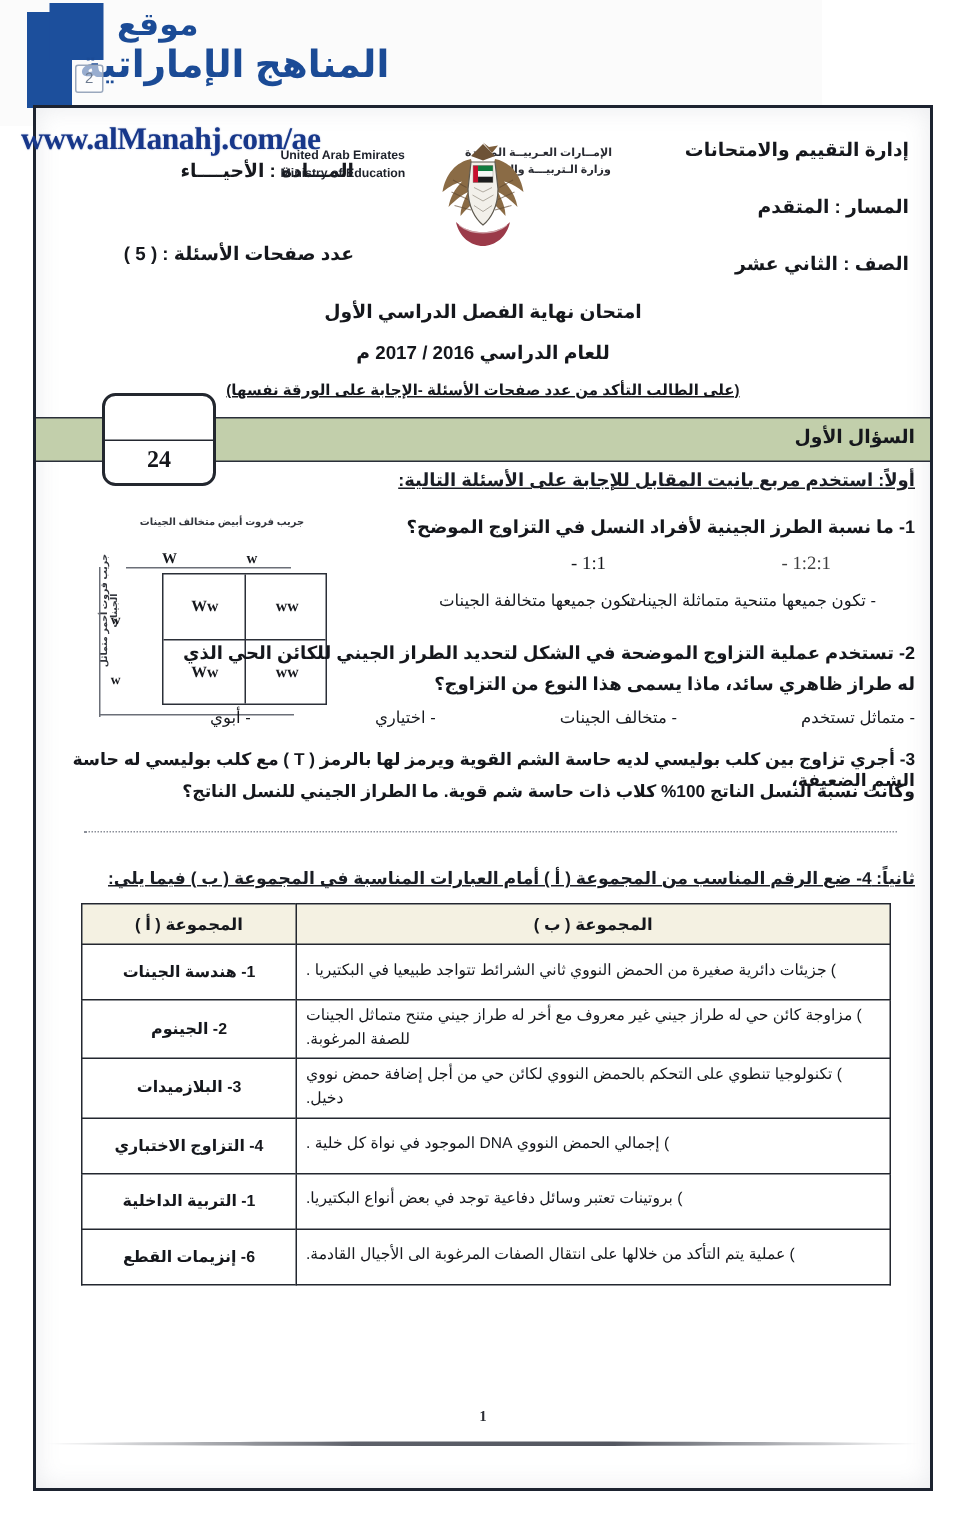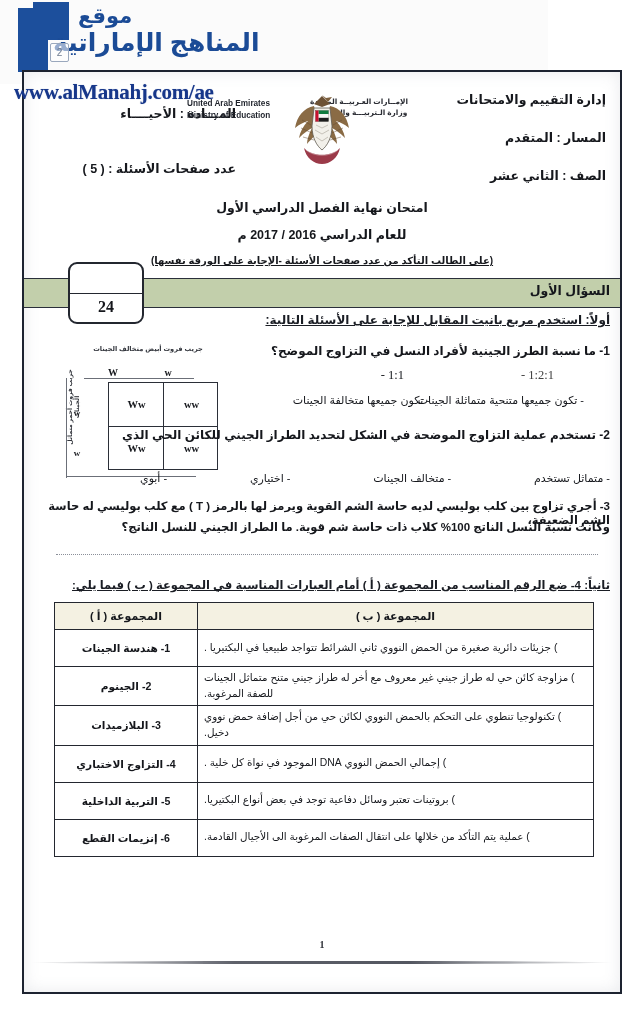--- a/index.html
+++ b/index.html
@@ -604,20 +604,21 @@
         <div class="vline"></div>
         <div class="hline"></div>
         <div class="pn-cell p00">Ww</div>
         <div class="pn-cell p01">ww</div>
         <div class="pn-cell p10">Ww</div>
         <div class="pn-cell p11">ww</div>
       </div>
     </div>
 
     <div class="q2-l1">2- تستخدم عملية التزاوج الموضحة في الشكل لتحديد الطراز الجيني للكائن الحي الذي</div>
+    <div class="q2-l2">له طراز ظاهري سائد، ماذا يسمى هذا النوع من التزاوج؟</div>
     <div class="q2-opts">
       <span>- متماثل تستخدم</span>
       <span>- متخالف الجينات</span>
       <span>- اختياري</span>
       <span>- أبوي</span>
     </div>
 
     <div class="q3-l1">3- أجري تزاوج بين كلب بوليسي لديه حاسة الشم القوية ويرمز لها بالرمز ( T ) مع كلب بوليسي له حاسة الشم الضعيفة،</div>
     <div class="q3-l2">وكانت نسبة النسل الناتج 100% كلاب ذات حاسة شم قوية. ما الطراز الجيني للنسل الناتج؟</div>
     <div class="dots-line"></div>
@@ -643,21 +644,21 @@
         <tr>
           <td class="cell-b">) تكنولوجيا تنطوي على التحكم بالحمض النووي لكائن حي من أجل إضافة حمض نووي دخيل.</td>
           <td class="cell-a">3- البلازميدات</td>
         </tr>
         <tr>
           <td class="cell-b">) إجمالي الحمض النووي DNA الموجود في نواة كل خلية .</td>
           <td class="cell-a">4- التزاوج الاختباري</td>
         </tr>
         <tr>
           <td class="cell-b">) بروتينات تعتبر وسائل دفاعية توجد في بعض أنواع البكتيريا.</td>
-          <td class="cell-a">5- التربية الداخلية</td>
+          <td class="cell-a">1- التربية الداخلية</td>
         </tr>
         <tr>
           <td class="cell-b">) عملية يتم التأكد من خلالها على انتقال الصفات المرغوبة الى الأجيال القادمة.</td>
           <td class="cell-a">6- إنزيمات القطع</td>
         </tr>
       </tbody>
     </table>
 
     <div class="page-no">1</div>
     <div class="scan-curve"></div>

